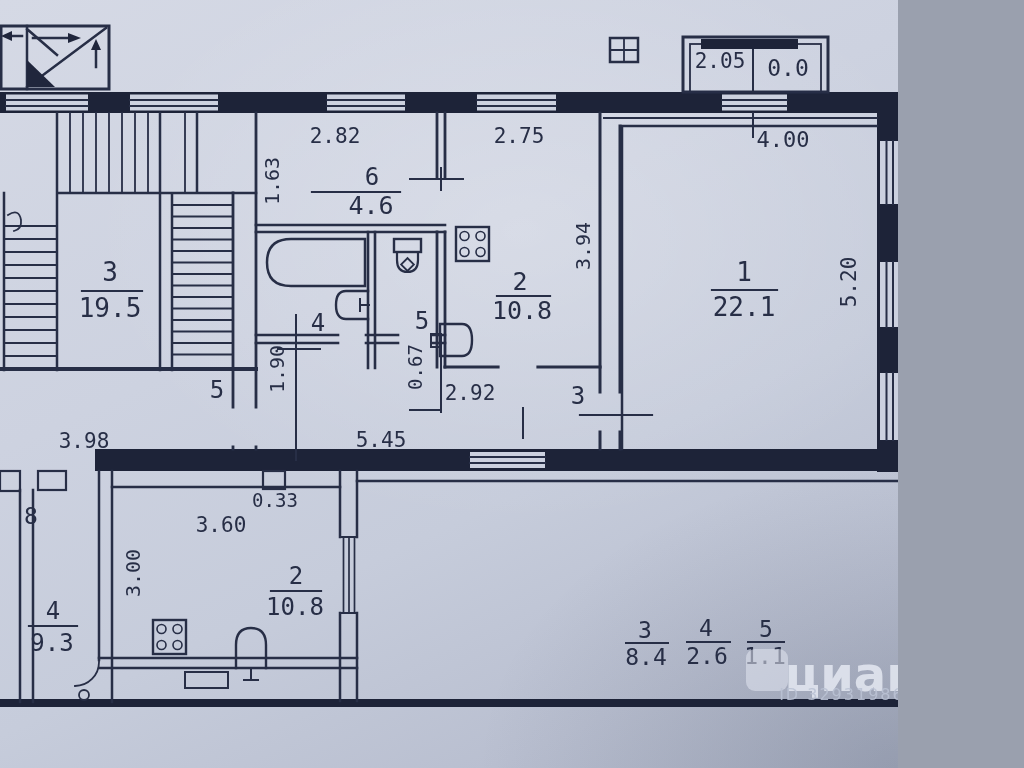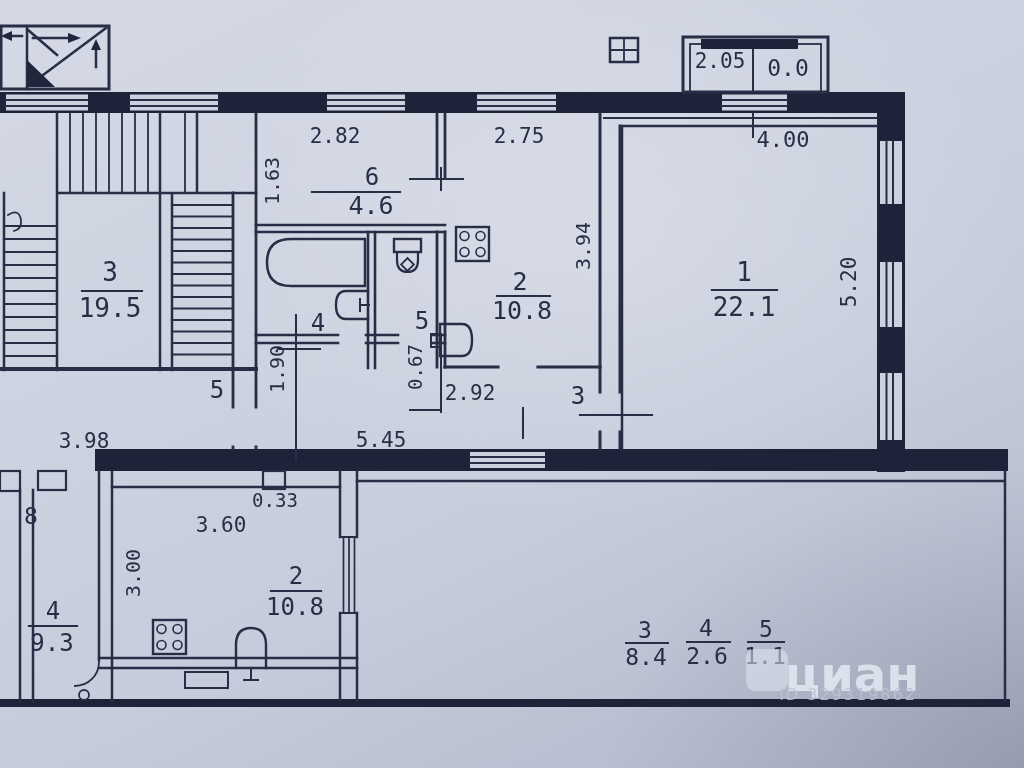--- a/index.html
+++ b/index.html
@@ -1,17 +1,17 @@
 <!DOCTYPE html>
 <html><head>
 <meta charset="utf-8">
 <style>
   html,body{margin:0;padding:0;background:#9aa0ae;}
   .photo{
-    position:relative;width:1024px;height:768px;overflow:hidden;
+    position:relative;width:898px;height:768px;overflow:hidden;
     background:
       radial-gradient(ellipse 620px 420px at 58% 30%, rgba(255,255,255,0.22), rgba(255,255,255,0) 70%),
       radial-gradient(ellipse 700px 500px at 100% 100%, rgba(40,48,70,0.18), rgba(40,48,70,0) 60%),
       linear-gradient(155deg,#d5d9e5 0%, #cdd2e0 38%, #c6ccdb 62%, #b9bfd0 84%, #adb4c6 100%);
     font-family:"DejaVu Sans Mono","Liberation Mono",monospace;
   }
   svg{position:absolute;left:0;top:0;}
   .ink{stroke:#272e46;fill:none;stroke-linecap:square;}
   text.dim{fill:#272e46;font-family:"DejaVu Sans Mono","Liberation Mono",monospace;}
   .wm{font-family:"DejaVu Sans","Liberation Sans",sans-serif;}

